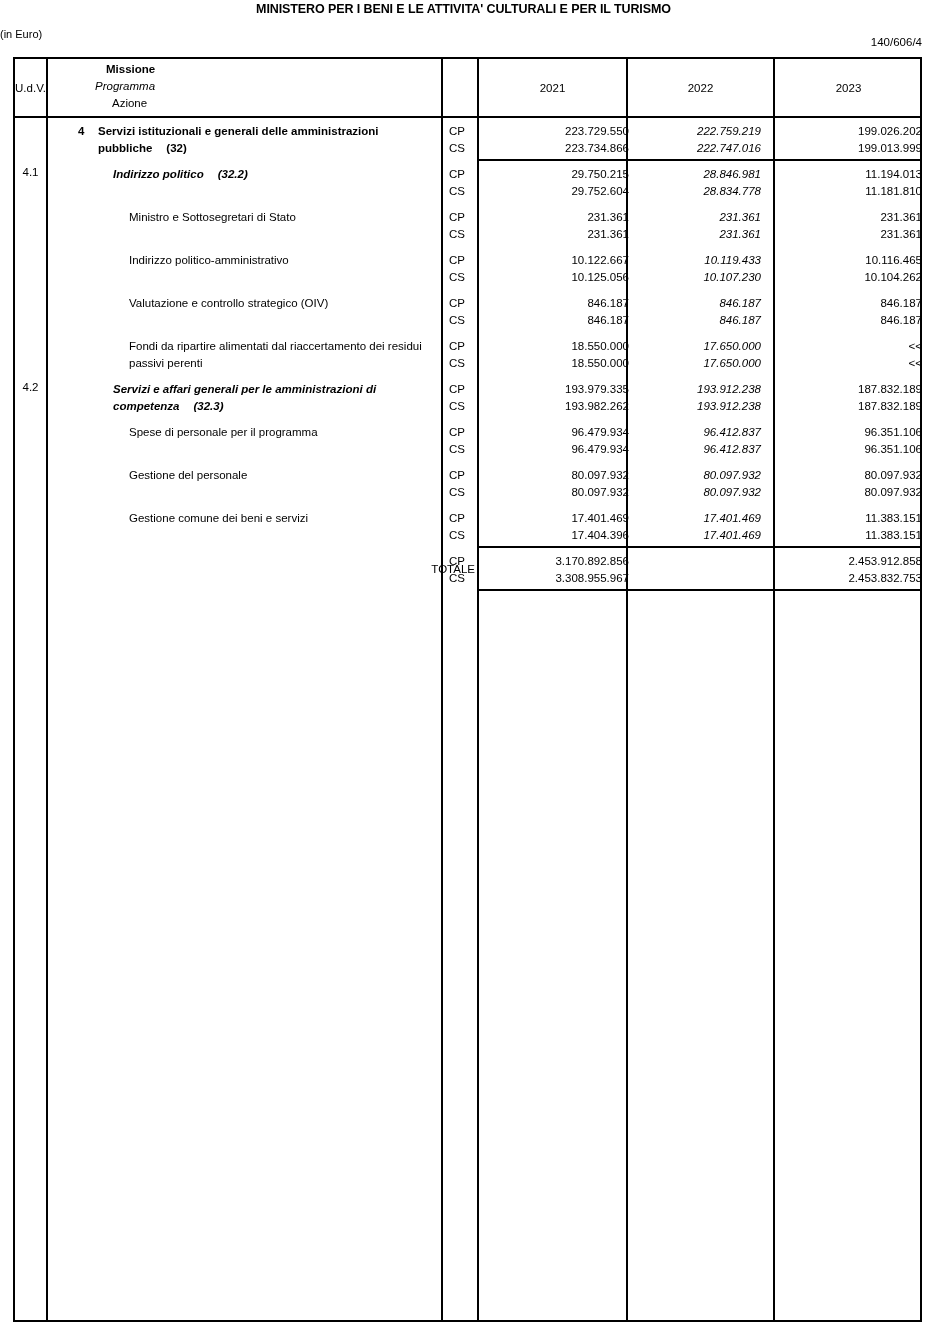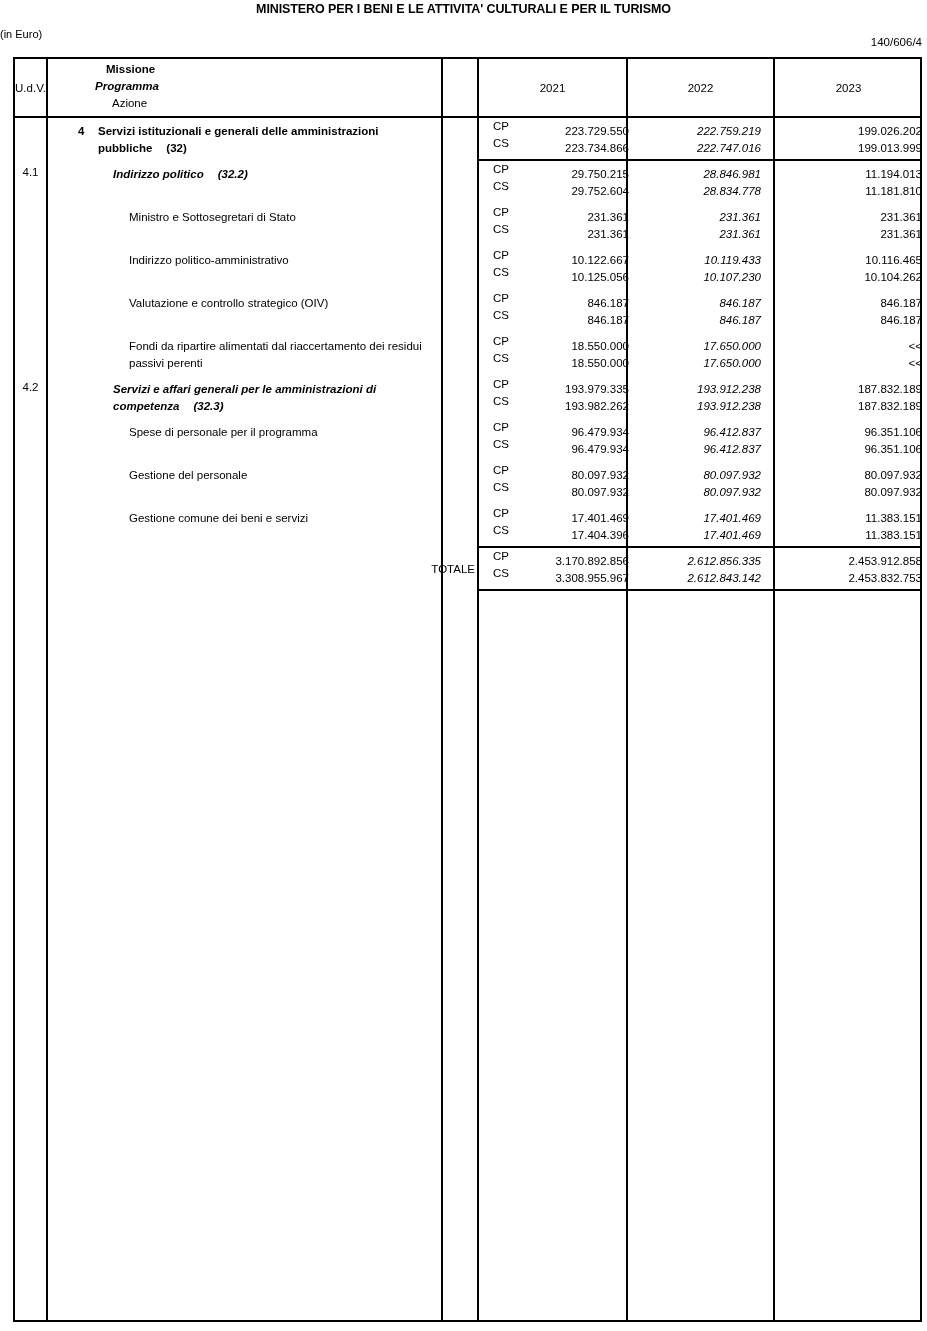--- a/index.html
+++ b/index.html
@@ -94,21 +94,21 @@
     left: 33px;
     top: 2px;
     width: 391px;
     height: 55px;
     padding-left: 30px;
     box-sizing: border-box;
     font-size: 11.5px;
     line-height: 17px;
   }
   .hdr-desc .l1 { font-weight: bold; margin-left: 28px; }
-  .hdr-desc .l2 { font-weight: bold; font-style: italic; padding-left: 17px; }
+  .hdr-desc .l2 { font-weight: normal; font-style: italic; padding-left: 17px; }
   .hdr-desc .l3 { padding-left: 34px; }
 
   .hdr-year {
     position: absolute;
     top: 0;
     height: 57px;
     display: flex;
     align-items: center;
     justify-content: center;
     font-size: 11.5px;
@@ -180,23 +180,23 @@
   }
   .cell-desc .code { display: inline; padding-left: 14px; }
 
   .cell-cpcs {
     position: absolute;
     left: 428px;
     top: 0;
     width: 34px;
     font-size: 11.5px;
     line-height: 17px;
+    padding-top: 5px;
     padding-left: 6px;
     box-sizing: border-box;
-    margin-left: 44px;
   }
 
   .cell-val {
     position: absolute;
     top: 0;
     font-size: 11.5px;
     line-height: 17px;
     padding-top: 5px;
     text-align: right;
     box-sizing: border-box;
@@ -455,23 +455,19 @@
         <div class="cell-udv"></div>
         <div class="cell-desc lvl-total"><span>TOTALE</span></div>
         <div class="cell-cpcs">
           <div>CP</div>
           <div>CS</div>
         </div>
         <div class="cell-val c1">
           <div>3.170.892.856</div>
           <div>3.308.955.967</div>
         </div>
-        <div class="cell-val c2">
-          <div>2.612.856.335</div>
-          <div>2.612.843.142</div>
-        </div>
         <div class="cell-val c3">
           <div>2.453.912.858</div>
           <div>2.453.832.753</div>
         </div>
       </div>
     </div>
 </div>
 
 </body></html>

